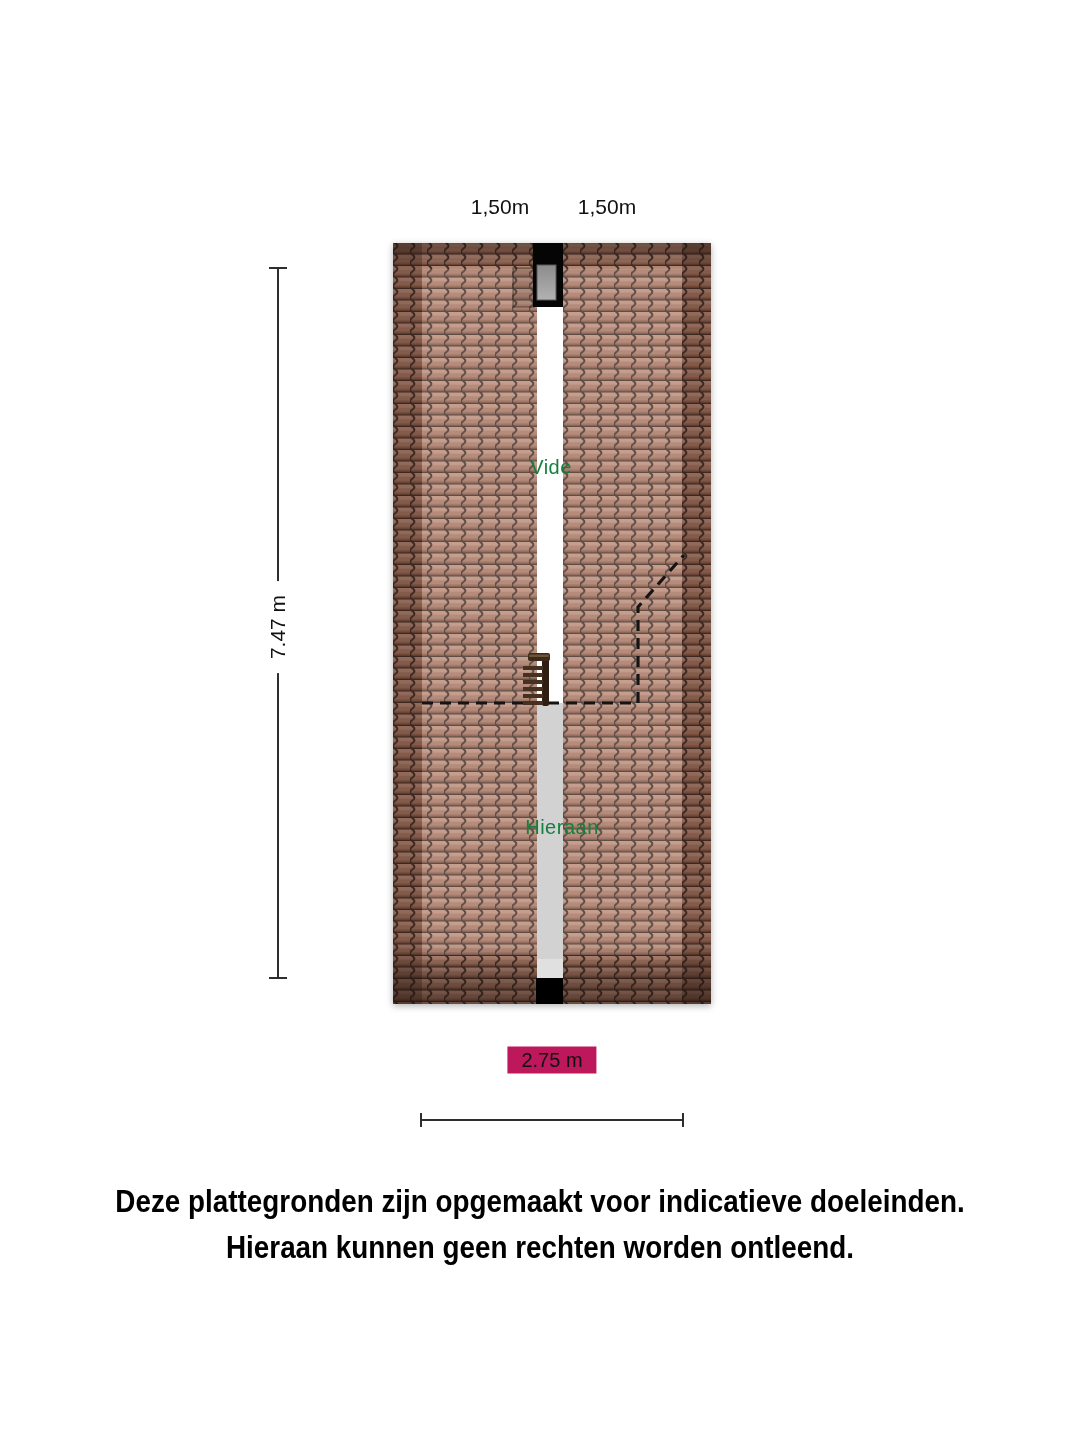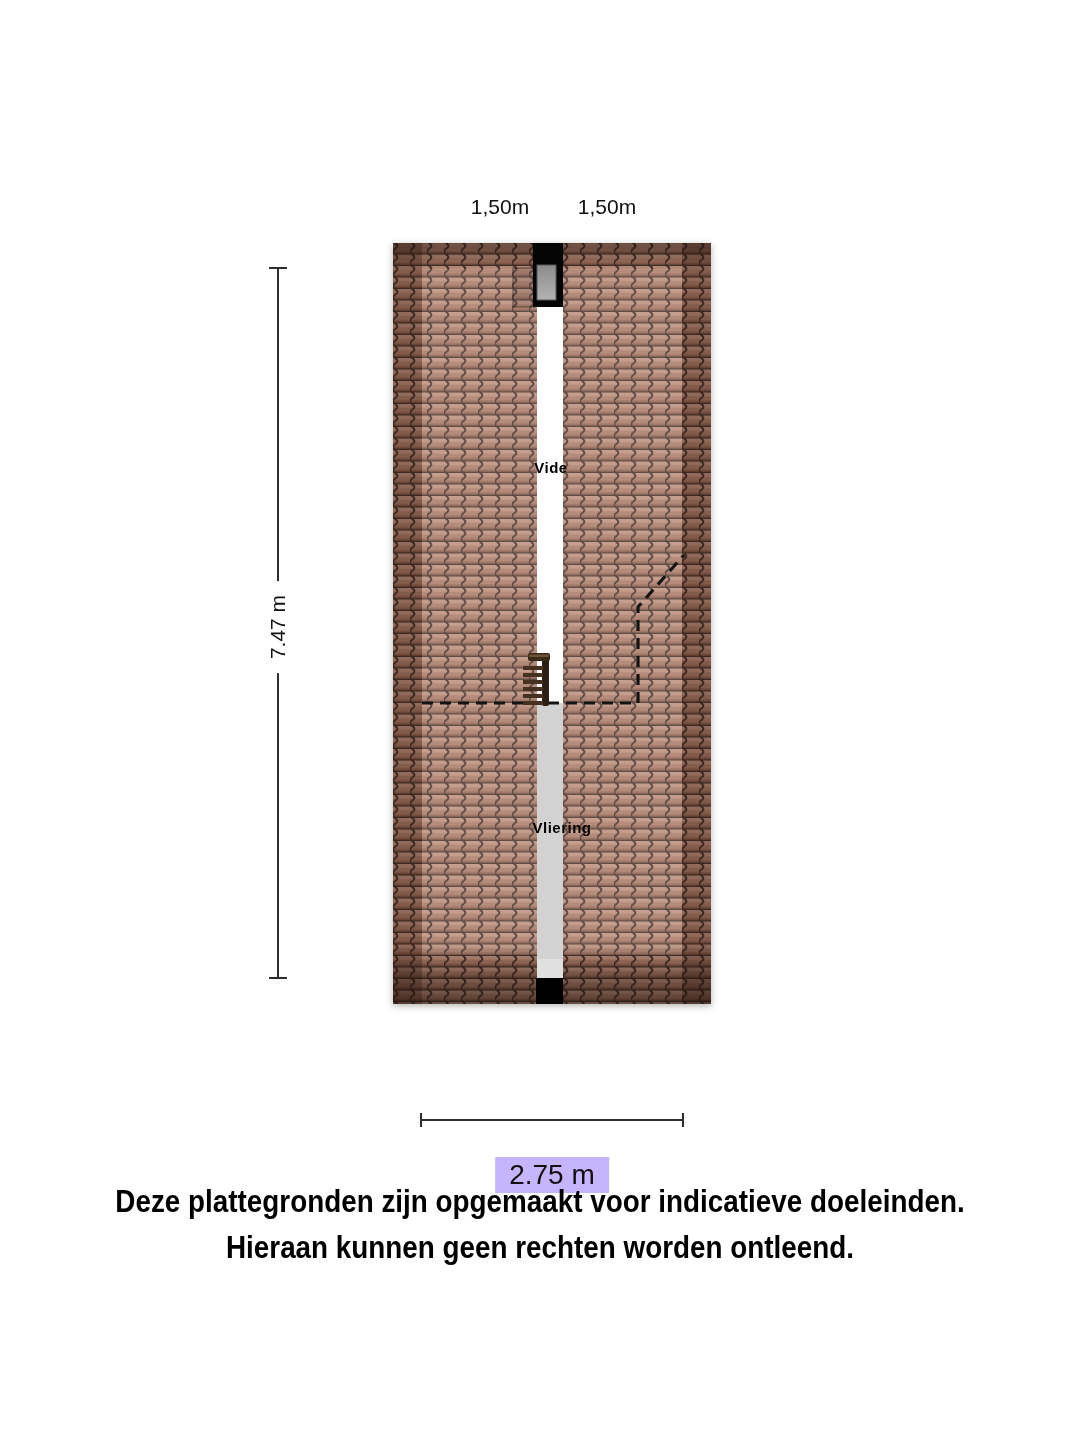--- a/index.html
+++ b/index.html
@@ -34,28 +34,28 @@
     transform:translate(-50%,-50%) rotate(-90deg);
     font-size:21px;color:#111;background:#fff;padding:2px 14px;white-space:nowrap;
   }
 
   
   .h-line{position:absolute;left:421px;top:1119px;width:262px;height:2px;background:#2e2e2e;}
   .h-tick{position:absolute;width:2px;height:14px;background:#2e2e2e;}
   .h-tick.left{left:420px;top:1113px;}
   .h-tick.right{left:682px;top:1113px;}
   .h-label{
-    position:absolute;left:552px;top:1175px;transform:translate(-50%,-50%);
-    font-size:28px;color:#111;background:#c4b5fd;padding:2px 14px;white-space:nowrap;
+    position:absolute;left:552px;top:1060px;transform:translate(-50%,-50%);
+    font-size:20px;color:#111;background:#be185d;padding:2px 14px;white-space:nowrap;
   }
 
   
   .room-label{
     position:absolute;transform:translate(-50%,-50%);
-    font-size:15px;color:#000000;letter-spacing:0.5px;white-space:nowrap;font-weight:bold;
+    font-size:20px;color:#15803d;letter-spacing:0.5px;white-space:nowrap;
   }
   .room-vide{left:551px;top:467px;}
   .room-vliering{left:562px;top:827px;}
 
   
   .disclaimer{
     position:absolute;left:0;top:1178px;width:1080px;text-align:center;
     font-weight:bold;font-size:32px;line-height:46px;color:#000;
     transform:scaleX(0.87);transform-origin:50% 0;
   }
@@ -124,21 +124,21 @@
         <rect x="3" y="34" width="20" height="4" fill="#46301f"></rect>
         <rect x="3" y="41" width="20" height="4" fill="#46301f"></rect>
         <rect x="3" y="48" width="20" height="4" fill="#46301f"></rect>
       </g>
 
       <rect x="143" y="735" width="27" height="26" fill="#000000"></rect>
     </svg>
   </div>
 
   <div class="room-label room-vide">Vide</div>
-  <div class="room-label room-vliering">Vliering</div>
+  <div class="room-label room-vliering">Hieraan</div>
 
   <div class="v-line"></div>
   <div class="v-tick top"></div>
   <div class="v-tick bottom"></div>
   <div class="v-label">7.47 m</div>
 
   <div class="h-line"></div>
   <div class="h-tick left"></div>
   <div class="h-tick right"></div>
   <div class="h-label">2.75 m</div>

